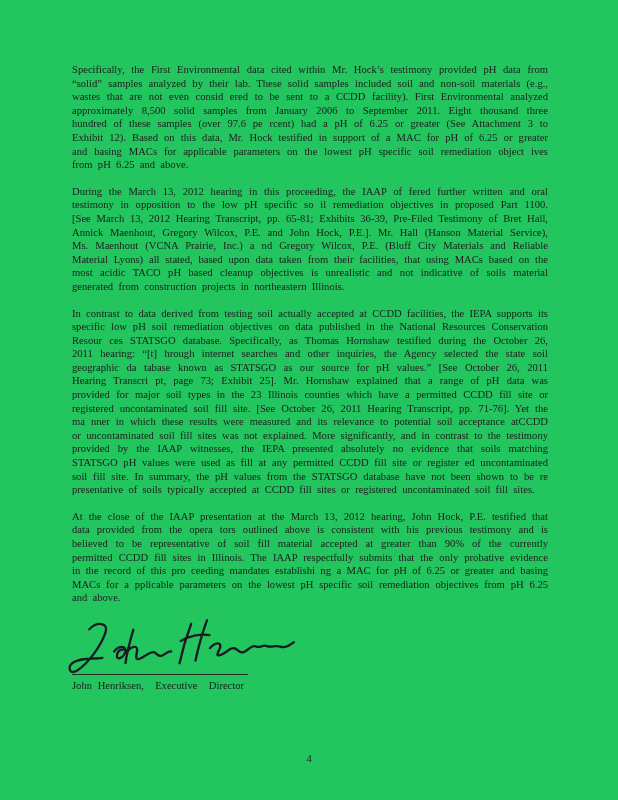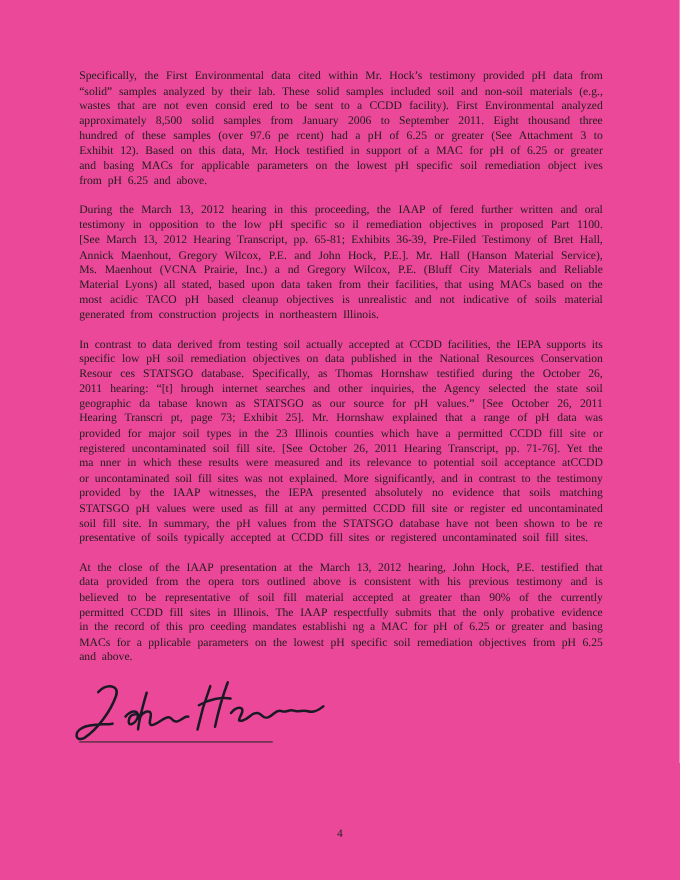--- a/index.html
+++ b/index.html
@@ -1,19 +1,19 @@
 <!DOCTYPE html>
 <html><head>
 <meta charset="utf-8">
 <style>
   html, body { margin:0; padding:0; background:#ffffff; }
   .page {
     position:relative;
     width:618px; height:800px;
-    background:#ec4899;
+    background:#22c55e;
     font-family:"Liberation Serif", serif;
     color:#1d1d1d;
     overflow:hidden;
   }
   .content {
     position:absolute;
     left:72px; top:63px; width:476px;
   }
   .para {
     font-size:10.6px;
@@ -59,18 +59,19 @@
       <svg class="signature-svg" width="240" height="62" viewBox="0 0 240 62" aria-hidden="true">
         <g fill="none" stroke="#1a1a24" stroke-width="2.3" stroke-linecap="round" stroke-linejoin="round" transform="rotate(-2 120 31)">
           <path d="M26 10 C34 2 46 4 42 14 C37 27 24 44 12 51 C4 55 2 46 10 42 C18 38 30 40 38 39"></path>
           <path d="M50 33 C55 27 63 27 61 34 C59 40 51 43 53 36 C54 31 60 30 64 33"></path>
           <path d="M70 12 C66 24 62 38 61 45 M62 35 C67 28 74 27 73 33 C72 38 70 43 76 41 C81 39 85 35 89 35 C93 35 92 40 97 39 C101 38 104 34 107 35"></path>
           <path d="M128 8 C123 20 118 35 115 47 M144 5 C139 17 134 33 131 45 M117 25 C126 20 138 18 146 20"></path>
           <path d="M146 33 C151 27 158 27 156 33 C154 38 150 42 157 40 C163 38 165 33 170 34 C175 35 174 40 180 38 C185 36 187 31 192 33 C196 35 199 31 203 33 C207 35 211 32 216 34 C221 36 226 33 230 30"></path>
         </g>
       </svg>
       <div class="sig-line"></div>
+      <div class="sig-name">John Henriksen,  Executive  Director</div>
     </div>
 
   </div>
 
   <div class="page-number">4</div>
 </div>
 
 </body></html>

